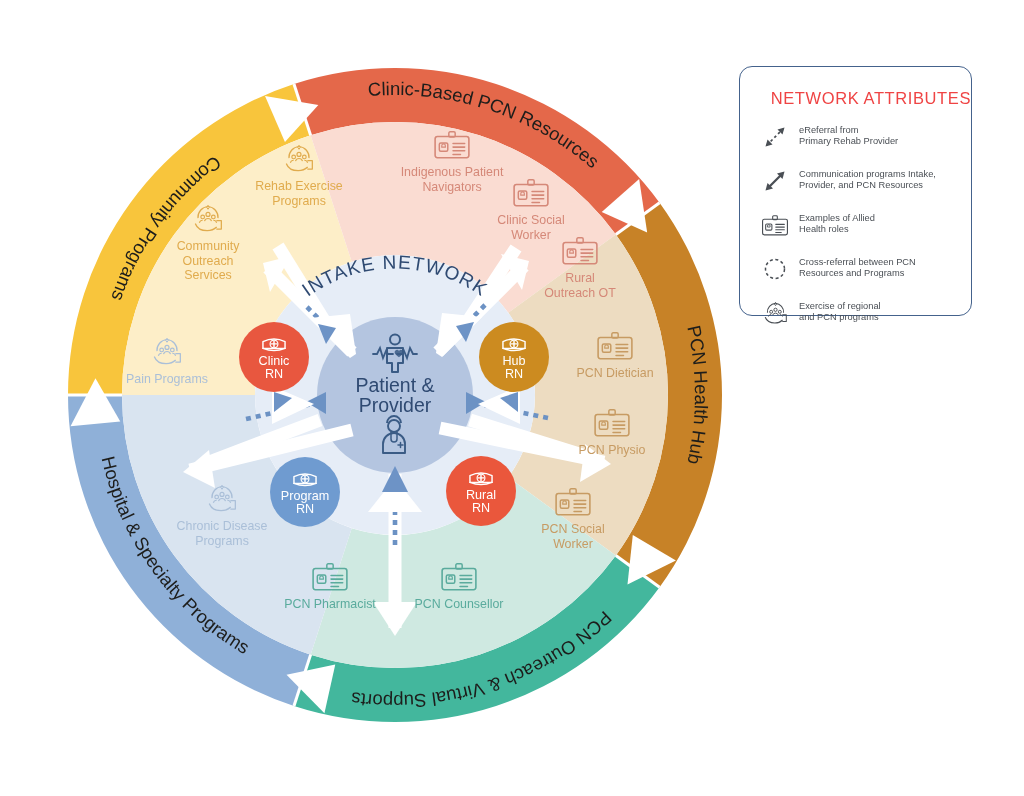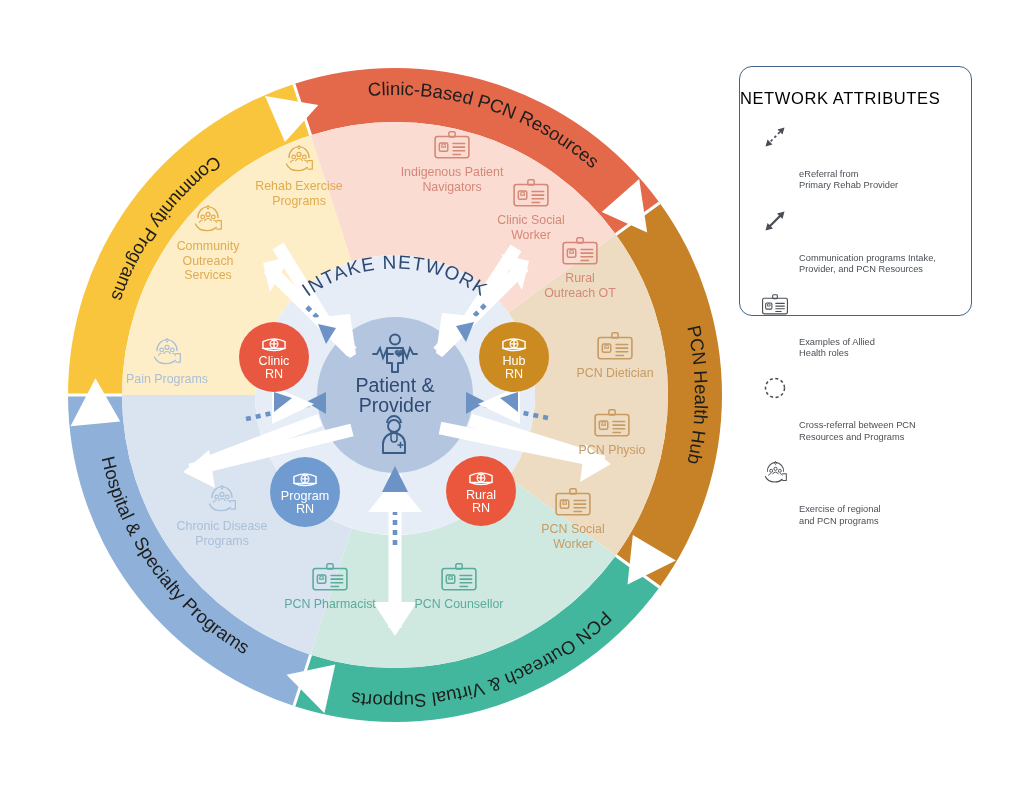--- a/index.html
+++ b/index.html
@@ -15,22 +15,22 @@
   #legend{
     position:absolute;
     left:739px;top:66px;
     width:233px;height:250px;
     border:1.6px solid #44628c;
     border-radius:13px;
     background:#ffffff;
     box-sizing:border-box;
   }
   #legend-title{
-    text-align:left;
-    color:#000000;
+    text-align:right;
+    color:#ef4444;
     font-size:16.5px;
     letter-spacing:.6px;
     margin-top:22px;
     font-weight:400;
   }
   .legend-row{
     display:flex;
     align-items:flex-start;
     margin:0 0 0 20px;
     padding-top:14px;
@@ -38,21 +38,20 @@
   .legend-ico{
     width:30px;min-width:30px;height:30px;
     display:flex;align-items:center;justify-content:center;
     margin-right:9px;
   }
   .legend-txt{
     font-size:9.3px;
     line-height:11.4px;
     color:#4a4f55;
     padding-top:3px;
-    margin-top:44px;
   }
   .legend-txt span{display:block;}
 </style>
 </head>
 <body>
 
 <svg id="wheel" width="1024" height="796" viewBox="0 0 1024 796">
   <defs>
 
     <symbol id="sym-nursecap" viewBox="0 0 40 30">

